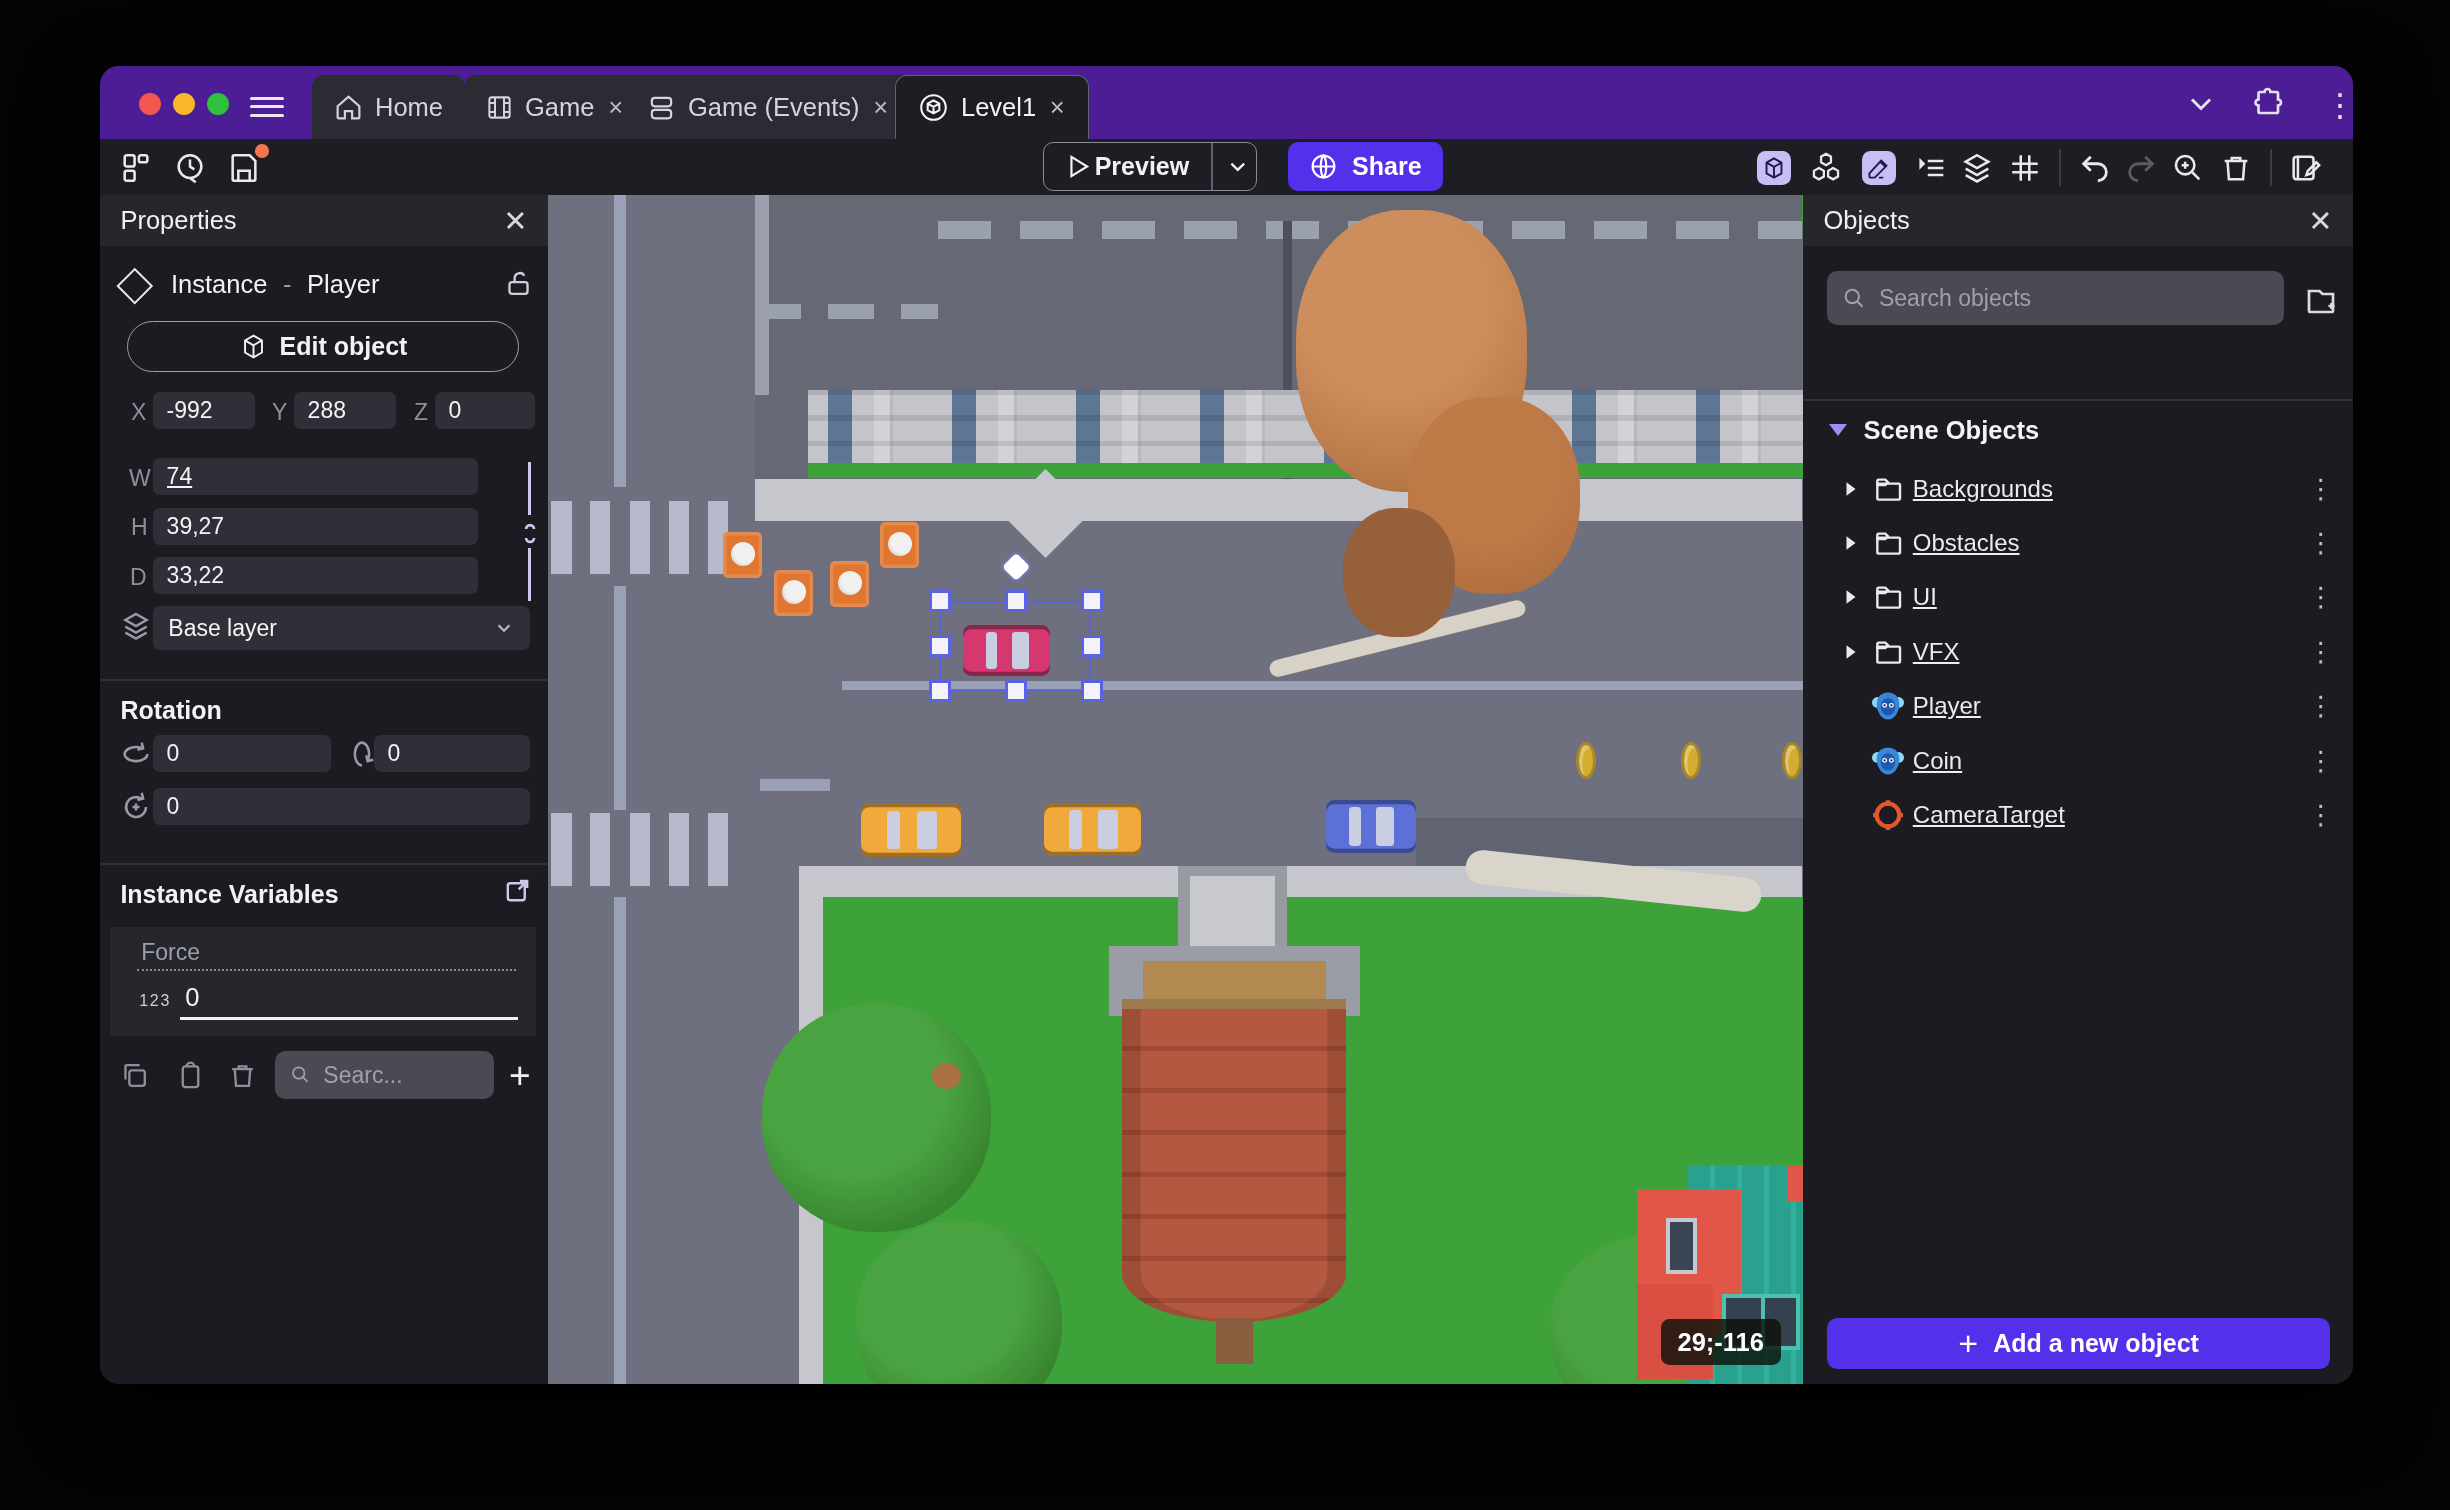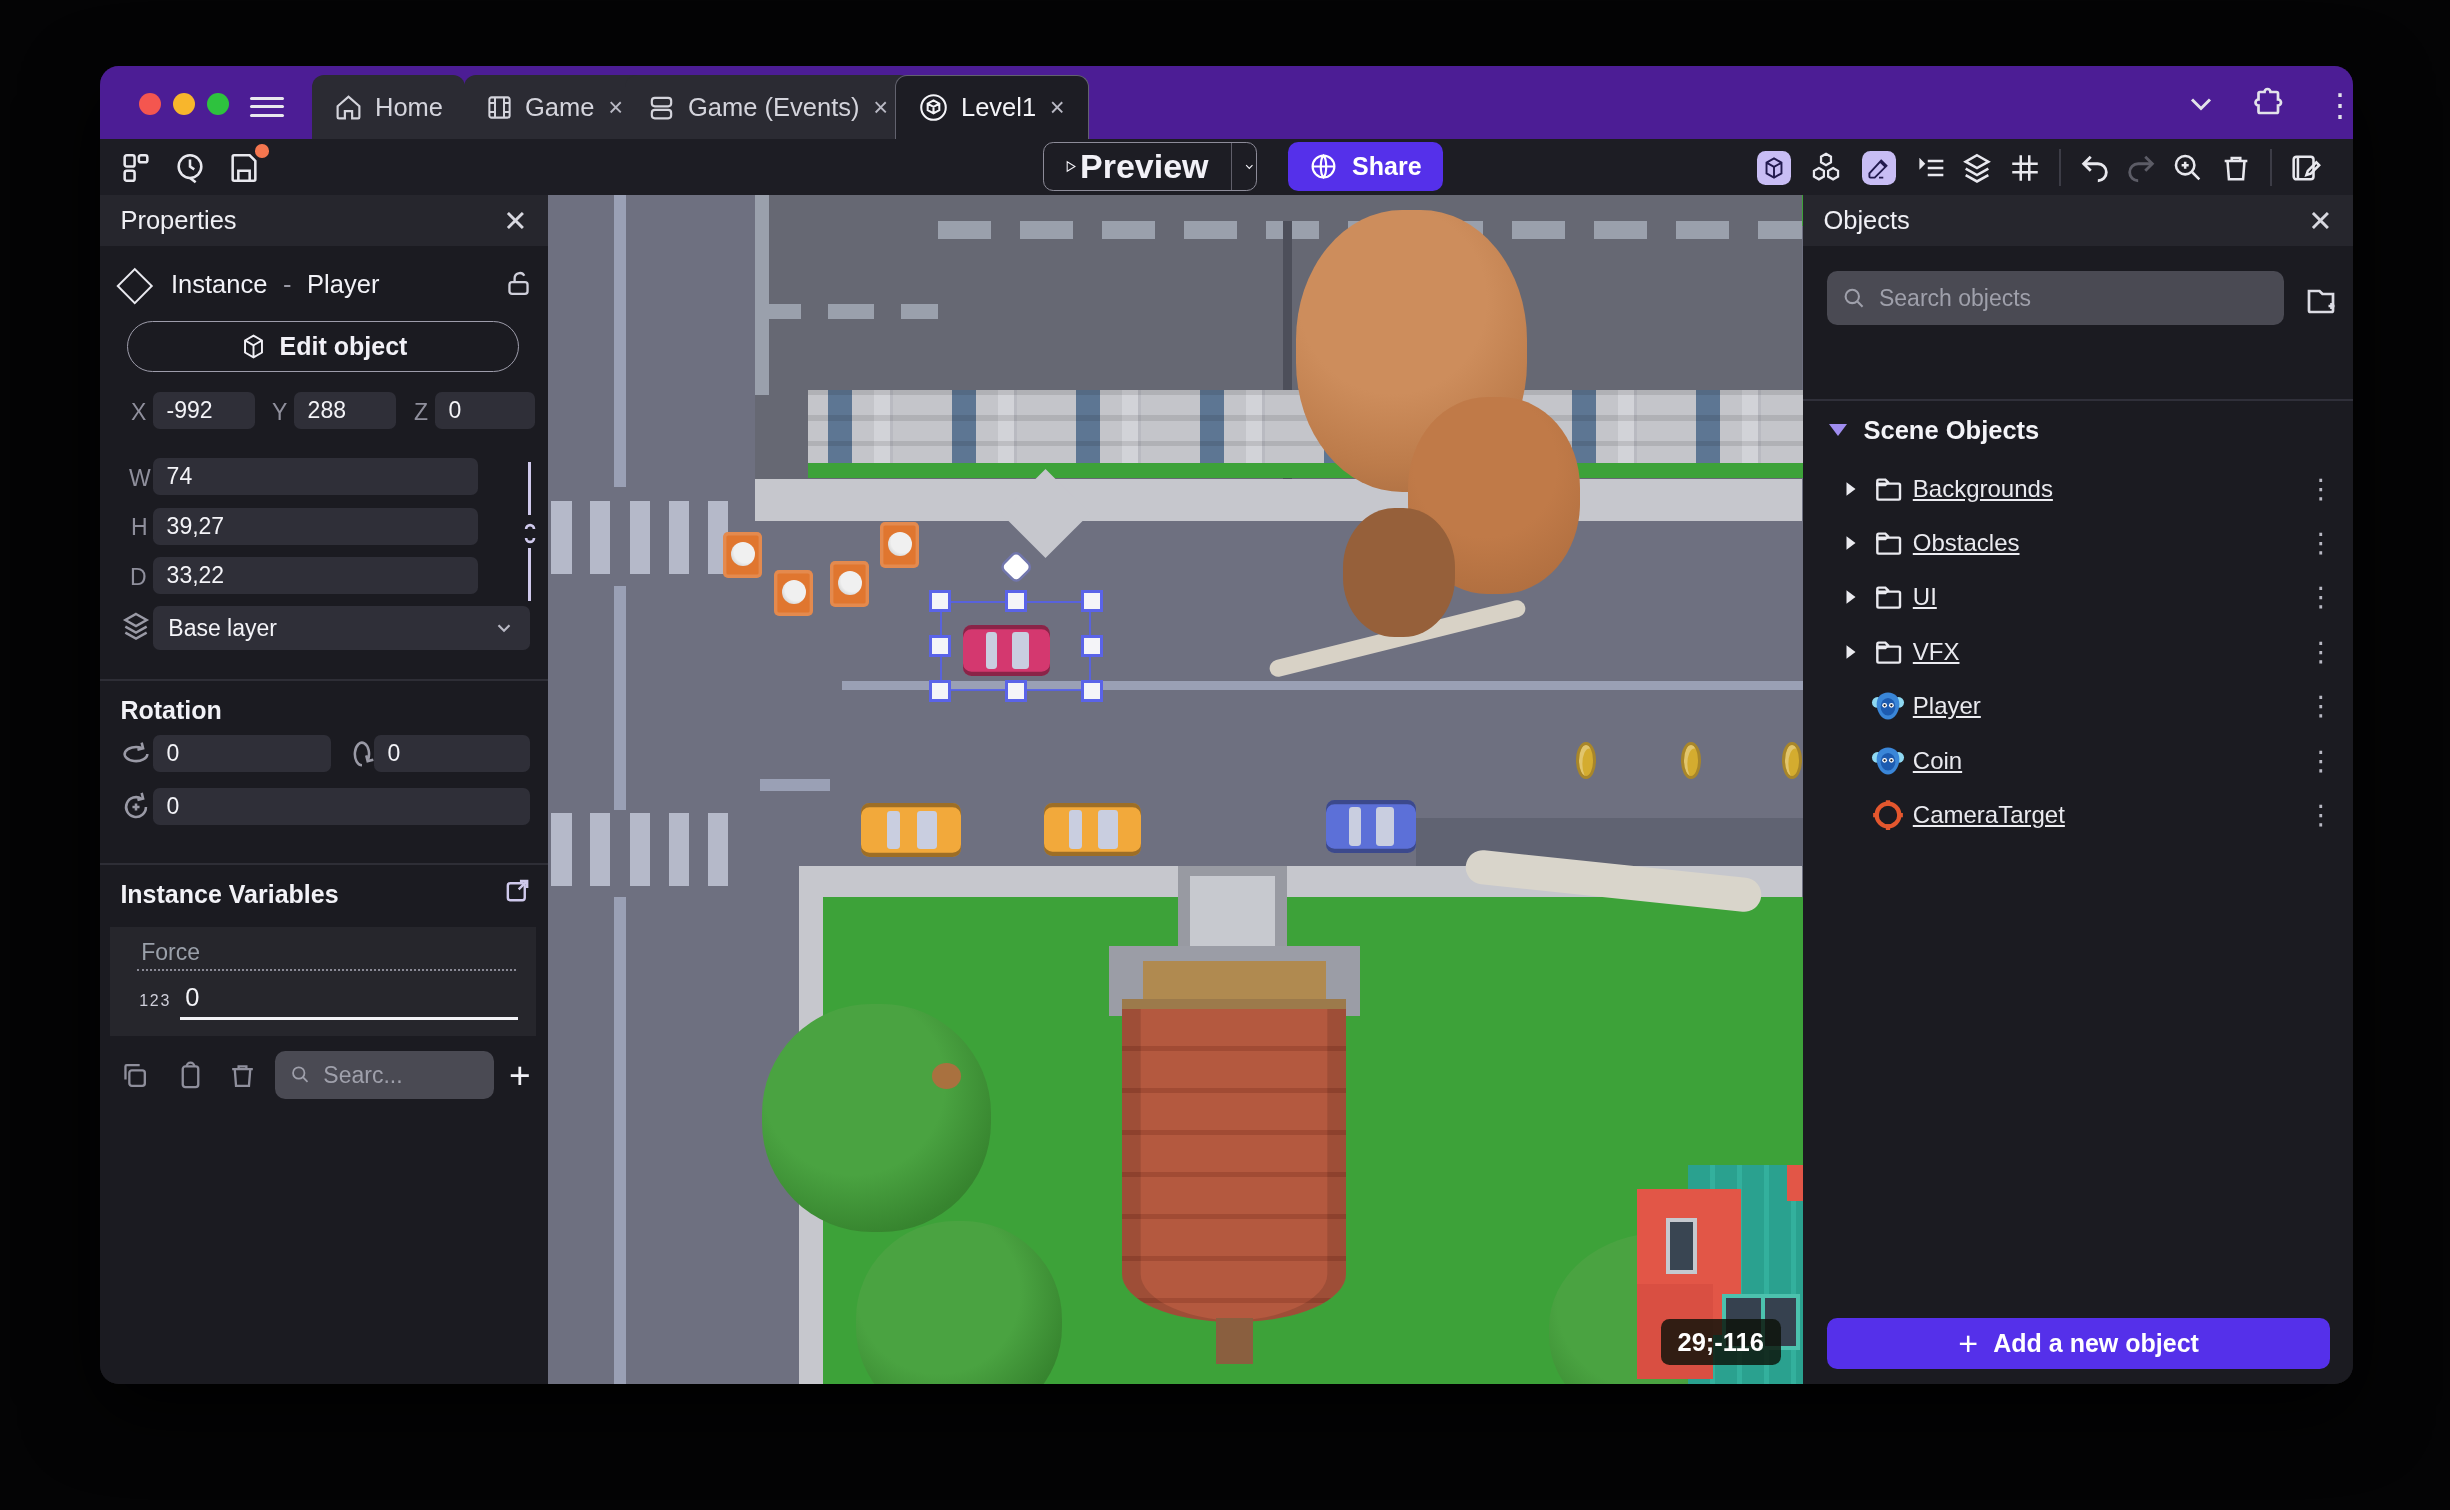--- a/index.html
+++ b/index.html
@@ -23,21 +23,21 @@
   .tab .close { font-size:25.5px; color:#b9b9c4; padding:0 1.7px; cursor:pointer; }
   .winctl { position:absolute; top:20.4px; color:#e3e3ea; }
 
   #toolbar { position:absolute; left:0; top:73px; width:100%; height:56px; background:#1d1d24; }
   .tbicon { position:absolute; top:12px; width:34px; height:34px; color:#e8e8ee; cursor:pointer; }
   .tbicon.dim { color:#5c5c66; }
   .tbpill { background:#c8bdf4; border-radius:8.5px; color:#221a4e; }
   .tbsep { position:absolute; top:10.2px; width:1.7px; height:37px; background:#3c3c46; }
   #preview-btn { position:absolute; left:943px; top:3.4px; width:214px; height:49px;
     border:1.7px solid #8d8c99; border-radius:10.2px; display:flex; align-items:center; background:transparent; }
-  #preview-btn .lbl { font-weight:bold; font-size:34px; color:#f2f1f7; margin-left:3px; }
+  #preview-btn .lbl { font-weight:bold; font-size:25px; color:#f2f1f7; margin-left:3px; }
   #preview-btn .sep { width:1.7px; height:100%; background:#8d8c99; margin-left:22px; opacity:.6; }
   #share-btn { position:absolute; left:1188px; top:3.4px; width:155px; height:49px; border:none;
     background:#5530ea; border-radius:10.2px; display:flex; align-items:center; justify-content:center;
     gap:13.6px; color:#fff; font-weight:bold; font-size:25px; cursor:pointer; }
   .orange-dot { position:absolute; width:13.6px; height:13.6px; border-radius:50%; background:#f4764f; }
 
   
   #main { position:absolute; left:0; top:129px; width:100%; height:1189px; display:flex; }
   #left-panel  { position:relative; width:448px; height:100%; background:#1b1b21; flex:none; }
   #canvas      { position:relative; width:1255px; height:100%; background:#6e7080; overflow:hidden; flex:none;padding-left:18px; }
@@ -310,21 +310,21 @@
       </button>
 
       <span class="abs prop-label" style="left:31px;top:204px">X</span>
       <input class="abs prop-input" style="left: 53px; top: 197px; width: 102px;" value="-992">
       <span class="abs prop-label" style="left:172px;top:204px">Y</span>
       <input class="abs prop-input" style="left: 194px; top: 197px; width: 102px;" value="288">
       <span class="abs prop-label" style="left:314px;top:204px">Z</span>
       <input class="abs prop-input" style="left: 335px; top: 197px; width: 100px;" value="0">
 
       <span class="abs prop-label" style="left:29px;top:270px">W</span>
-      <input class="abs prop-input" style="left: 53px; top: 263px; width: 325px;" value="74">
+      <input class="abs prop-input" style="left: 53px; top: 263px; width: 325px; text-decoration: underline;" value="74">
       <span class="abs prop-label" style="left:31px;top:319px">H</span>
       <input class="abs prop-input" style="left: 53px; top: 313px; width: 325px;" value="39,27">
       <span class="abs prop-label" style="left:30px;top:369px">D</span>
       <input class="abs prop-input" style="left: 53px; top: 362px; width: 325px;" value="33,22">
       <div class="link-line" style="top:267px;height:53px"></div>
       <div class="link-line" style="top:353px;height:53px"></div>
       <svg class="abs" style="left:416px;top:323px" width="27" height="31" viewBox="0 0 24 24" fill="none" stroke="#cfc9ec" stroke-width="2.4">
           <path d="M9 8a3.5 3.5 0 0 1 7 0M9 16a3.5 3.5 0 0 0 7 0"></path>
         </svg>
 

